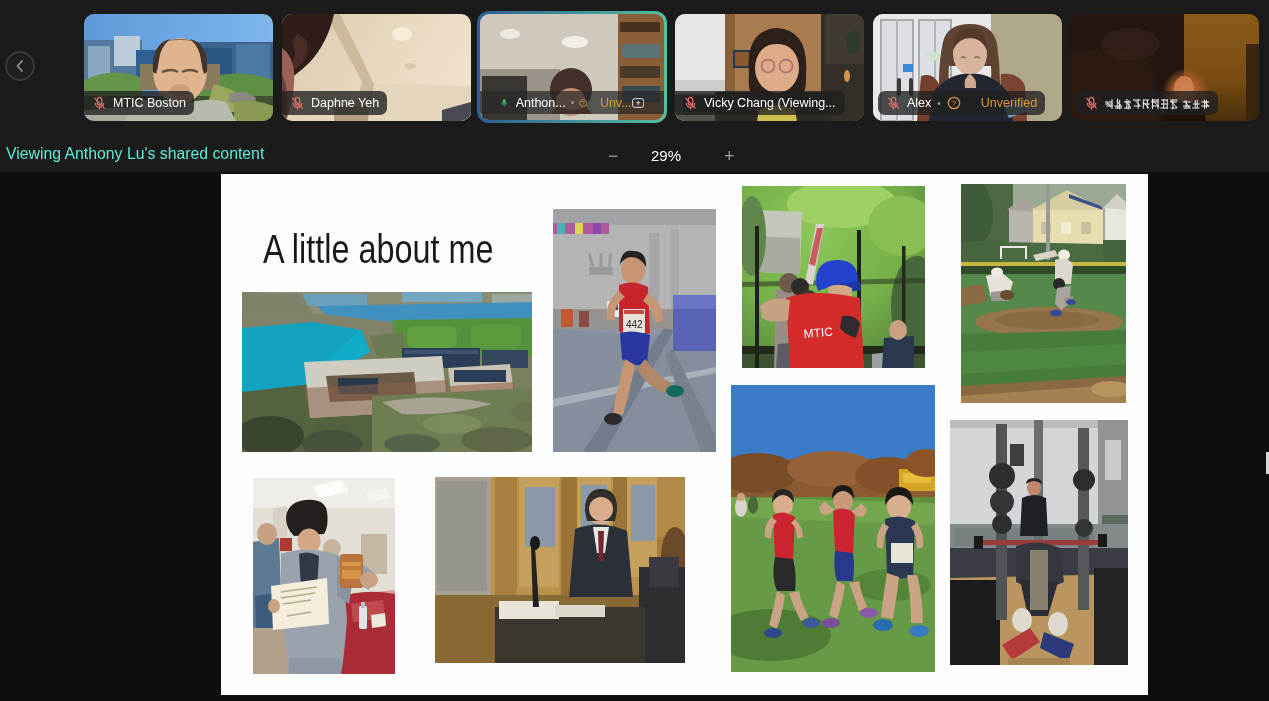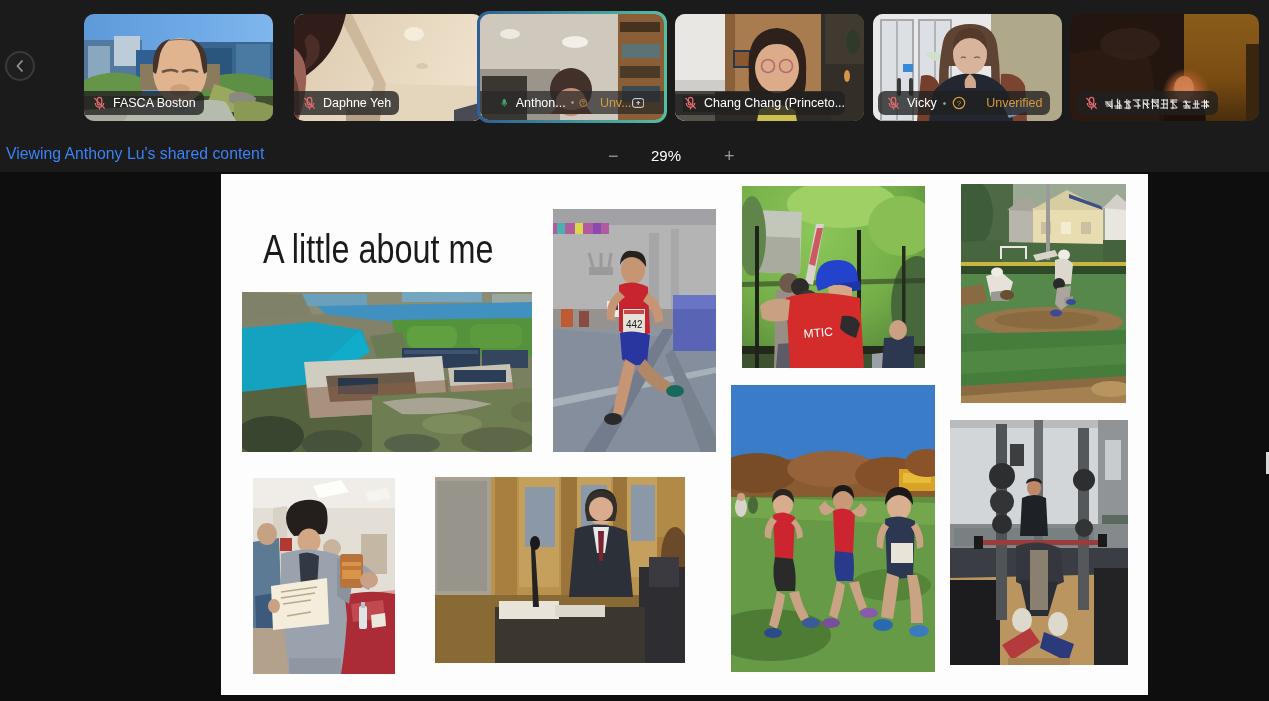--- a/index.html
+++ b/index.html
@@ -9,21 +9,21 @@
   .tile { position:absolute; top:14px; width:189px; height:107px; border-radius:10px;
     overflow:hidden; background:#333; }
   .tile > svg { position:absolute; left:0; top:0; width:100%; height:100%; }
   .label { position:absolute; left:0; bottom:6px; height:24px; background:rgba(32,32,32,0.78);
     border-radius:0 7px 7px 0; display:flex; align-items:center; padding:0 8px 0 8px;
     color:#fff; font-size:12.5px; white-space:nowrap; }
   .label svg { position:static; flex:none; }
   .label .mictxt { margin-left:6px; }
   .navbtn { position:absolute; left:5px; top:51px; width:30px; height:30px; border-radius:50%;
     background:#1f1f1f; border:2px solid #3a3a3a; }
-  .viewing { position:absolute; left:6px; top:145px; color:#3b82f6; font-size:15.8px; }
+  .viewing { position:absolute; left:6px; top:145px; color:#5eead4; font-size:15.8px; }
   .zoomctl { position:absolute; top:146px; left:600px; width:160px; color:#fff; font-size:15px; }
   .slide { position:absolute; left:221px; top:174px; width:927px; height:521px; background:#fdfdfd; }
   .slide .title { position:absolute; left:42px; top:55px; font-size:40px; line-height:40px;
     color:#1a1a1a; transform:scaleX(0.81); transform-origin:0 0; white-space:nowrap; }
   .ph { position:absolute; overflow:hidden; }
   .ph svg { position:absolute; left:0; top:0; width:100%; height:100%; }
   .rightbtn { position:absolute; right:0px; top:452px; width:3px; height:22px; background:#d8d8d8; }
 </style>
 </head>
 <body>
@@ -65,25 +65,25 @@
   </svg>
   <div class="label">
       <svg width="15" height="15" viewBox="0 0 16 16" class="micred">
         <g stroke="#e06a6a" stroke-width="1.4" fill="none">
           <rect x="5.6" y="1.5" width="4.8" height="8" rx="2.4"></rect>
           <path d="M3.5 7.5 a4.5 4.5 0 0 0 9 0"></path>
           <path d="M8 12 v2.5"></path>
           <path d="M2.5 2 L13.5 13.5"></path>
         </g>
       </svg>
-      <span class="mictxt">FASCA Boston</span>
+      <span class="mictxt">MTIC Boston</span>
     </div>
 </div>
 
-<div class="tile" style="left:294px;text-align:right;">
+<div class="tile" style="left:282px;text-align:right;">
   <svg viewBox="0 0 189 107" preserveAspectRatio="none">
     <defs>
         <linearGradient id="ceil2" x1="0" y1="0" x2="1" y2="0.3">
       <stop offset="0" stop-color="#ddcbb0"></stop>
           <stop offset="1" stop-color="#eee0ca"></stop>
     </linearGradient>
       </defs>
     <rect width="189" height="107" fill="url(#ceil2)"></rect>
     <path d="M30 0 L58 0 L92 70 L86 107 L70 107 L80 68 L44 0 Z" fill="#cdb89b"></path>
     <path d="M80 68 L92 70 L86 107 L95 107 L95 62 L55 0 L44 0 Z" fill="#f0e4d0" opacity="0"></path>
@@ -177,21 +177,21 @@
   </svg>
   <div class="label" style="width:170px; overflow:hidden;">
       <svg width="15" height="15" viewBox="0 0 16 16">
         <g stroke="#e06a6a" stroke-width="1.4" fill="none">
           <rect x="5.6" y="1.5" width="4.8" height="8" rx="2.4"></rect>
           <path d="M3.5 7.5 a4.5 4.5 0 0 0 9 0"></path>
           <path d="M8 12 v2.5"></path>
           <path d="M2.5 2 L13.5 13.5"></path>
         </g>
       </svg>
-      <span class="mictxt">Chang Chang (Princeto...</span>
+      <span class="mictxt">Vicky Chang (Viewing...</span>
     </div>
 </div>
 
 <div class="tile" style="left:873px;">
   <svg viewBox="0 0 189 107" preserveAspectRatio="none">
     <rect width="189" height="107" fill="#b0a88a"></rect>
     <rect x="0" y="0" width="118" height="107" fill="#e9e9eb"></rect>
     <rect x="8" y="6" width="32" height="101" fill="#dcdfe3"></rect>
     <rect x="8" y="6" width="32" height="101" fill="none" stroke="#a8aaac" stroke-width="2"></rect>
     <rect x="46" y="6" width="32" height="101" fill="#dcdfe3"></rect>
@@ -214,21 +214,21 @@
   </svg>
   <div class="label" style="left:5px; border-radius:7px;">
       <svg width="15" height="15" viewBox="0 0 16 16">
         <g stroke="#e06a6a" stroke-width="1.4" fill="none">
           <rect x="5.6" y="1.5" width="4.8" height="8" rx="2.4"></rect>
           <path d="M3.5 7.5 a4.5 4.5 0 0 0 9 0"></path>
           <path d="M8 12 v2.5"></path>
           <path d="M2.5 2 L13.5 13.5"></path>
         </g>
       </svg>
-      <span class="mictxt">Vicky</span>
+      <span class="mictxt">Alex</span>
   <span style="color:#9a9a9a; margin:0 6px; font-size:10px;">•</span>
   <svg width="14" height="14" viewBox="0 0 16 16">
         <circle cx="8" cy="8" r="6.5" fill="none" stroke="#d89a3e" stroke-width="1.4"></circle>
         <text x="8" y="11" font-size="9" fill="#d89a3e" text-anchor="middle" font-family="Liberation Sans">?</text>
       </svg>
   <span style="color:#d89a3e; margin-left:20px;">Unverified</span>
     </div>
 </div>
 
 <div class="tile" style="left:1070px;">

